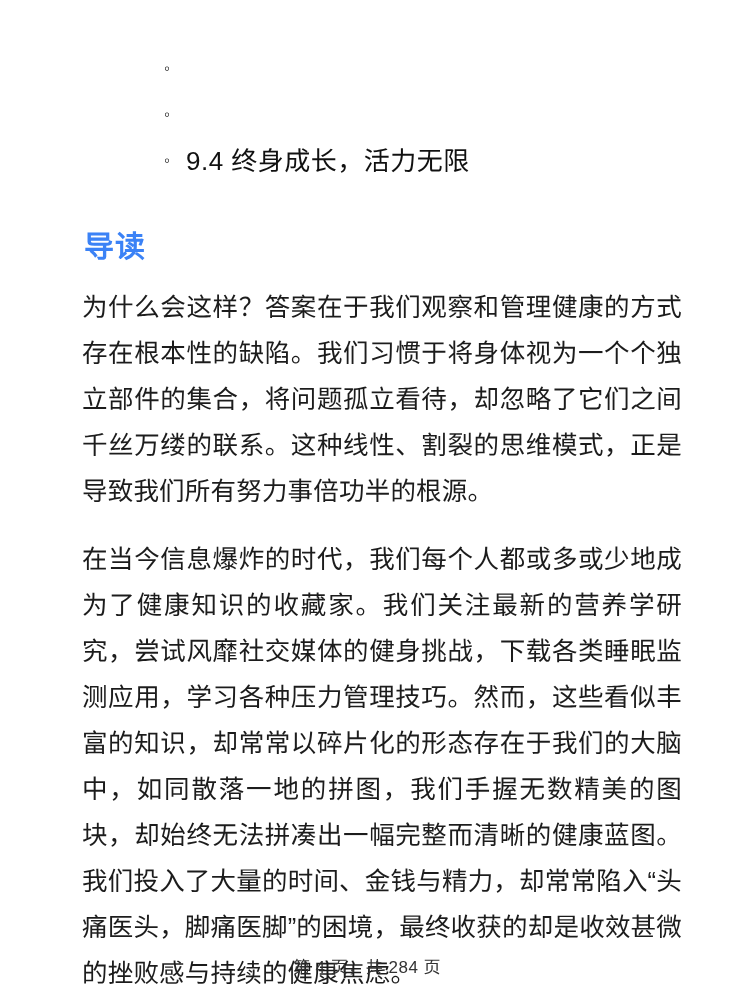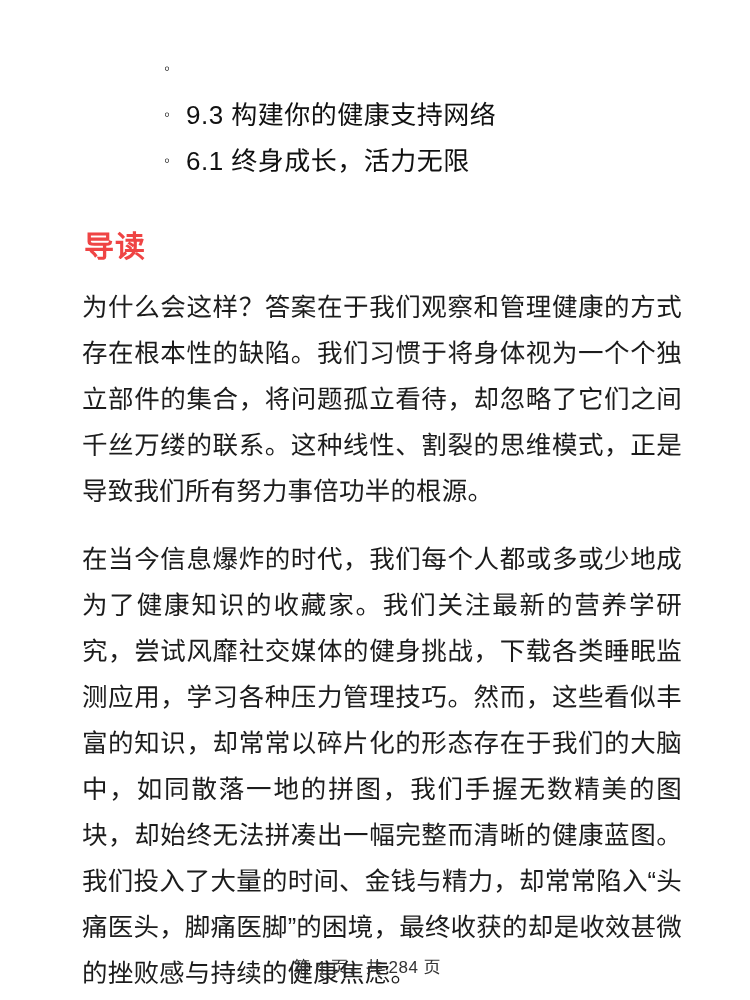--- a/index.html
+++ b/index.html
@@ -80,27 +80,26 @@
 <body>
 
 <div class="page">
 
   <ul class="toc-list">
     <li class="toc-item">
       <span class="toc-bullet">◦</span>
     </li>
     <li class="toc-item">
       <span class="toc-bullet">◦</span>
-      <span class="toc-text">9.3 构建你的健康支持网络</span>
     </li>
     <li class="toc-item">
       <span class="toc-bullet">◦</span>
-      <span class="toc-text">6.1 终身成长，活力无限</span>
+      <span class="toc-text">9.4 终身成长，活力无限</span>
     </li>
   </ul>
 
-  <h2 class="section-heading" style="color: #ef4444;">导读</h2>
+  <h2 class="section-heading" style="color: #3b82f6;">导读</h2>
 
   <p class="body-para">为什么会这样？答案在于我们观察和管理健康的方式存在根本性的缺陷。我们习惯于将身体视为一个个独立部件的集合，将问题孤立看待，却忽略了它们之间千丝万缕的联系。这种线性、割裂的思维模式，正是导致我们所有努力事倍功半的根源。</p>
   <p class="body-para">在当今信息爆炸的时代，我们每个人都或多或少地成为了健康知识的收藏家。我们关注最新的营养学研究，尝试风靡社交媒体的健身挑战，下载各类睡眠监测应用，学习各种压力管理技巧。然而，这些看似丰富的知识，却常常以碎片化的形态存在于我们的大脑中，如同散落一地的拼图，我们手握无数精美的图块，却始终无法拼凑出一幅完整而清晰的健康蓝图。我们投入了大量的时间、金钱与精力，却常常陷入“头痛医头，脚痛医脚”的困境，最终收获的却是收效甚微的挫败感与持续的健康焦虑。</p>
 
   <div class="footer">第 4 页，共 284 页</div>
 </div>
 
 </body></html>

